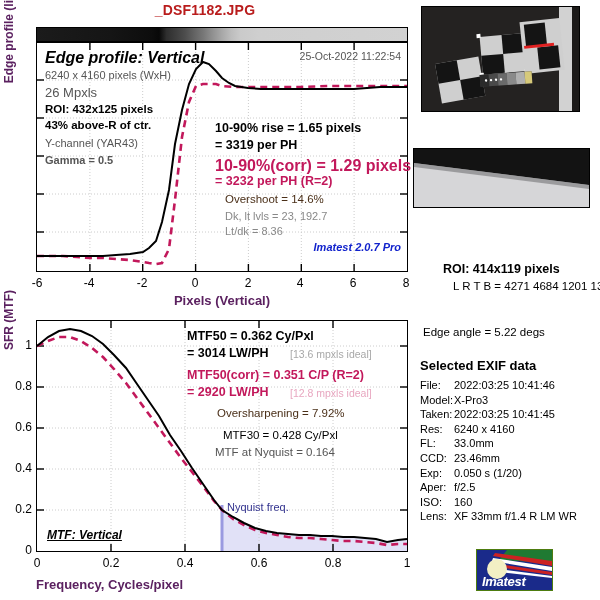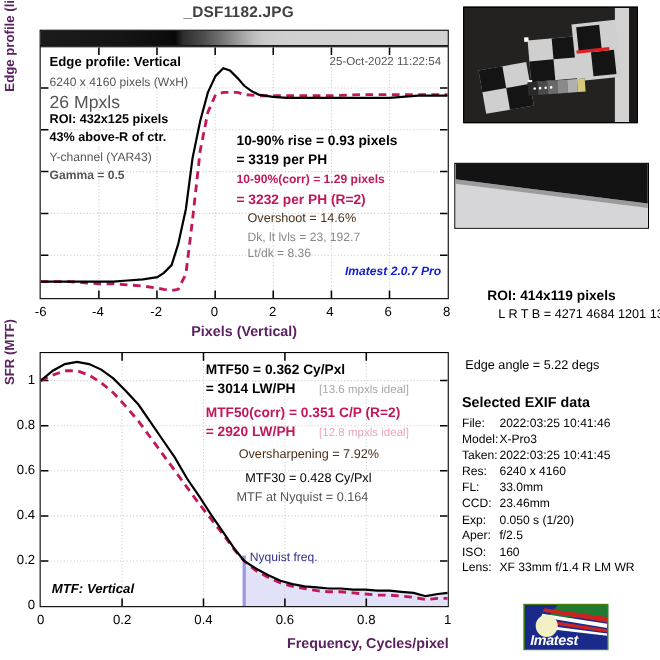--- a/index.html
+++ b/index.html
@@ -3,21 +3,21 @@
 <meta charset="utf-8">
 <style>
   html,body{margin:0;padding:0;background:#ffffff;}
   body{width:600px;height:600px;position:relative;overflow:hidden;
        font-family:"Liberation Sans",sans-serif;}
 
   .abs{position:absolute;}
 
   
   #title{left:0;top:2px;width:410px;text-align:center;
-         font-size:14px;font-weight:bold;color:#404040;letter-spacing:.2px;margin-left:12px;}
+         font-size:14px;font-weight:bold;color:#b91c1c;letter-spacing:.2px;}
 
   
   #edgePanel{left:36px;top:42px;width:372px;height:230px;
              border:1px solid #000;background:#fff;box-sizing:border-box;}
   #gradbar{left:36px;top:27px;width:372px;height:15px;border:1px solid #000;
            box-sizing:border-box;
            background:linear-gradient(to right,
              #1b1b1b 0%, #151515 20%, #0d0d0d 31%, #080808 33%,
              #2e2e2e 35%, #3d3d3d 37.5%, #4d4d4d 40%, #636363 42.5%,
              #787878 45%, #919191 47.5%, #a8a8a8 50%, #bdbdbd 52.5%,
@@ -26,62 +26,62 @@
               transform:rotate(-90deg);transform-origin:left top;
               font-size:12px;font-weight:bold;color:#5b2160;text-align:center;}
   #xlabelEdge{left:36px;top:293px;width:372px;text-align:center;
               font-size:13px;font-weight:bold;color:#5b2160;}
 
   .edgeTick{font-size:12px;color:#000;position:absolute;top:276px;
             transform:translateX(-50%);}
 
   
   .ep{position:absolute;white-space:nowrap;}
-  #epTitle{left:8px;top:6px;font-size:12px;font-weight:bold;color:#000;}
+  #epTitle{left:8px;top:6px;font-size:16px;font-weight:bold;font-style:italic;color:#000;}
   #epDate{right:6px;top:7px;font-size:10.5px;color:#555;}
   #epRes{left:8px;top:26px;font-size:11px;color:#555;}
-  #epMp{left:8px;top:42px;font-size:16px;color:#555;}
+  #epMp{left:8px;top:42px;font-size:13px;color:#555;}
   #epRoi{left:8px;top:60px;font-size:11.5px;font-weight:bold;color:#000;}
   #epRoi2{left:8px;top:76px;font-size:11.5px;font-weight:bold;color:#000;}
   #epChan{left:8px;top:94px;font-size:11px;color:#555;}
   #epGamma{left:8px;top:111px;font-size:11px;color:#555;font-weight:bold;}
   #epRise1{left:178px;top:78px;font-size:12.5px;font-weight:bold;color:#000;}
   #epRise2{left:178px;top:95px;font-size:12.5px;font-weight:bold;color:#000;}
-  #epRiseC1{left:178px;top:114px;font-size:11px;font-weight:bold;color:#c2185b;}
+  #epRiseC1{left:178px;top:114px;font-size:16px;font-weight:bold;color:#c2185b;}
   #epRiseC2{left:178px;top:131px;font-size:12.5px;font-weight:bold;color:#c2185b;}
   #epOver{left:188px;top:150px;font-size:11.5px;color:#4a2f18;}
   #epDk{left:188px;top:167px;font-size:11px;color:#888;}
   #epLt{left:188px;top:182px;font-size:11px;color:#888;}
   #epBrand{right:6px;bottom:18px;font-size:11px;font-weight:bold;font-style:italic;color:#1122cc;}
 
   
   #mtfPanel{left:36px;top:320px;width:372px;height:232px;
             border:1px solid #000;background:#fff;box-sizing:border-box;}
   #ylabelMtf{left:2px;top:380px;width:120px;
              transform:rotate(-90deg);transform-origin:left top;
              font-size:12px;font-weight:bold;color:#5b2160;text-align:center;}
-  #xlabelMtf{left:36px;top:577px;width:372px;text-align:right;
+  #xlabelMtf{left:36px;top:577px;width:372px;text-align:left;
              font-size:13px;font-weight:bold;color:#5b2160;}
   .mtfYTick{font-size:12px;color:#000;position:absolute;left:8px;width:24px;
             text-align:right;transform:translateY(-50%);}
   .mtfXTick{font-size:12px;color:#000;position:absolute;top:556px;
             transform:translateX(-50%);}
 
   .mp{position:absolute;white-space:nowrap;}
   #m50a{left:150px;top:8px;font-size:12.5px;font-weight:bold;color:#000;}
   #m50b{left:150px;top:25px;font-size:12.5px;font-weight:bold;color:#000;}
   #m50bIdeal{left:253px;top:27px;font-size:10.5px;color:#a8a8a8;font-weight:normal;}
   #m50c{left:150px;top:47px;font-size:12.5px;font-weight:bold;color:#c2185b;}
   #m50d{left:150px;top:64px;font-size:12.5px;font-weight:bold;color:#c2185b;}
   #m50dIdeal{left:253px;top:66px;font-size:10.5px;color:#e8a7c0;font-weight:normal;}
   #mOver{left:180px;top:86px;font-size:11.5px;color:#4a2f18;}
   #m30{left:186px;top:108px;font-size:11.5px;color:#000;}
   #mNyq{left:178px;top:125px;font-size:11.5px;color:#555;}
   #nyqLabel{left:190px;top:180px;font-size:11px;color:#33338f;}
-  #mtfTitle{left:10px;top:207px;font-size:12px;font-weight:bold;font-style:italic;color:#000;}
+  #mtfTitle{left:10px;top:207px;font-size:12px;font-weight:bold;font-style:italic;color:#000;text-decoration:underline;}
 
   
   #thumb{left:421px;top:6px;width:157px;height:104px;border:1px solid #000;
          background:#1d1b1a;overflow:hidden;}
   #roiCrop{left:413px;top:148px;width:175px;height:58px;border:1px solid #000;
            overflow:hidden;background:#fff;}
 
   .rtxt{position:absolute;white-space:nowrap;}
   #roiTitle{left:443px;top:262px;font-size:12.5px;font-weight:bold;color:#000;}
   #roiLRTB{left:430px;top:280px;font-size:11.5px;color:#000;margin-left:23px;}
@@ -157,21 +157,21 @@
 
   
   <div class="ep" id="epTitle">Edge profile: Vertical</div>
   <div class="ep" id="epDate">25-Oct-2022 11:22:54</div>
   <div class="ep" id="epRes">6240 x 4160 pixels (WxH)</div>
   <div class="ep" id="epMp">26 Mpxls</div>
   <div class="ep" id="epRoi">ROI: 432x125 pixels</div>
   <div class="ep" id="epRoi2">43% above-R of ctr.</div>
   <div class="ep" id="epChan">Y-channel  (YAR43)</div>
   <div class="ep" id="epGamma">Gamma = 0.5</div>
-  <div class="ep" id="epRise1">10-90% rise = 0.93 pixels</div>
+  <div class="ep" id="epRise1">10-90% rise = 1.65 pixels</div>
   <div class="ep" id="epRise2">= 3319 per PH</div>
   <div class="ep" id="epRiseC1">10-90%(corr) = 1.29 pixels</div>
   <div class="ep" id="epRiseC2">= 3232 per PH  (R=2)</div>
   <div class="ep" id="epOver">Overshoot = 14.6%</div>
   <div class="ep" id="epDk">Dk, lt lvls = 23, 192.7</div>
   <div class="ep" id="epLt">Lt/dk = 8.36</div>
   <div class="ep" id="epBrand">Imatest 2.0.7 Pro</div>
 </div>
 
 <div class="edgeTick" style="left:37px;">-6</div>

